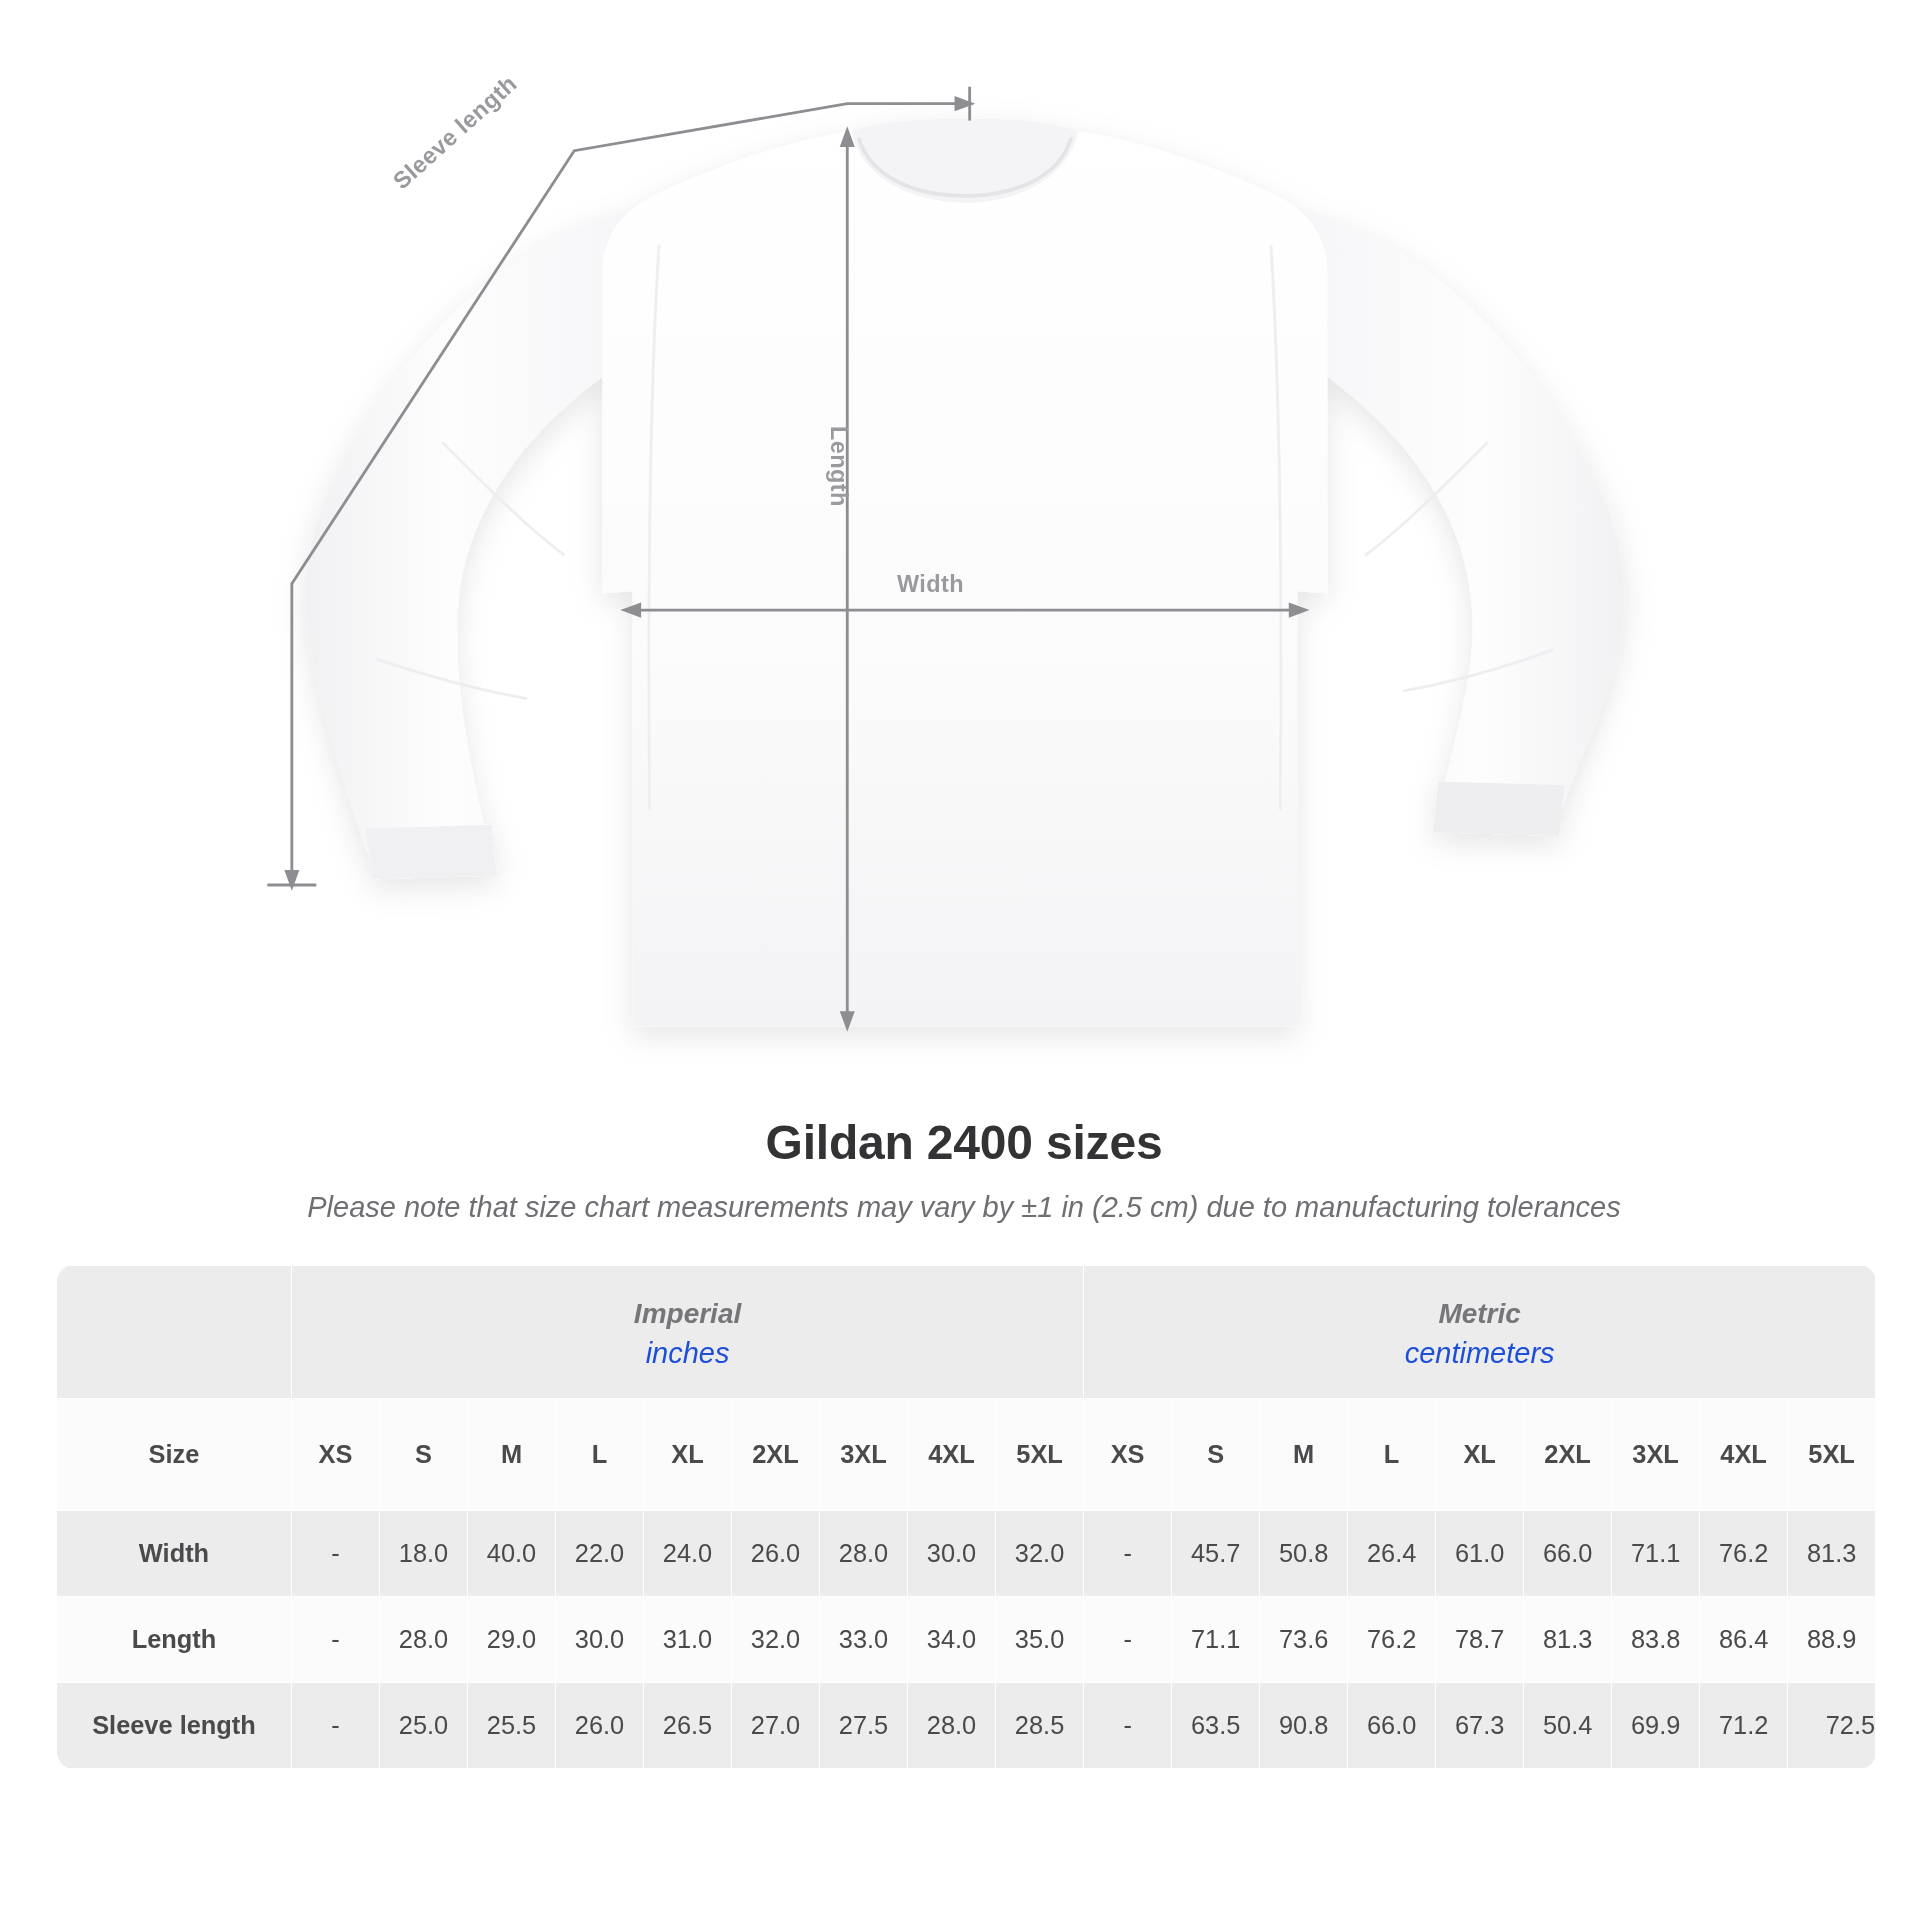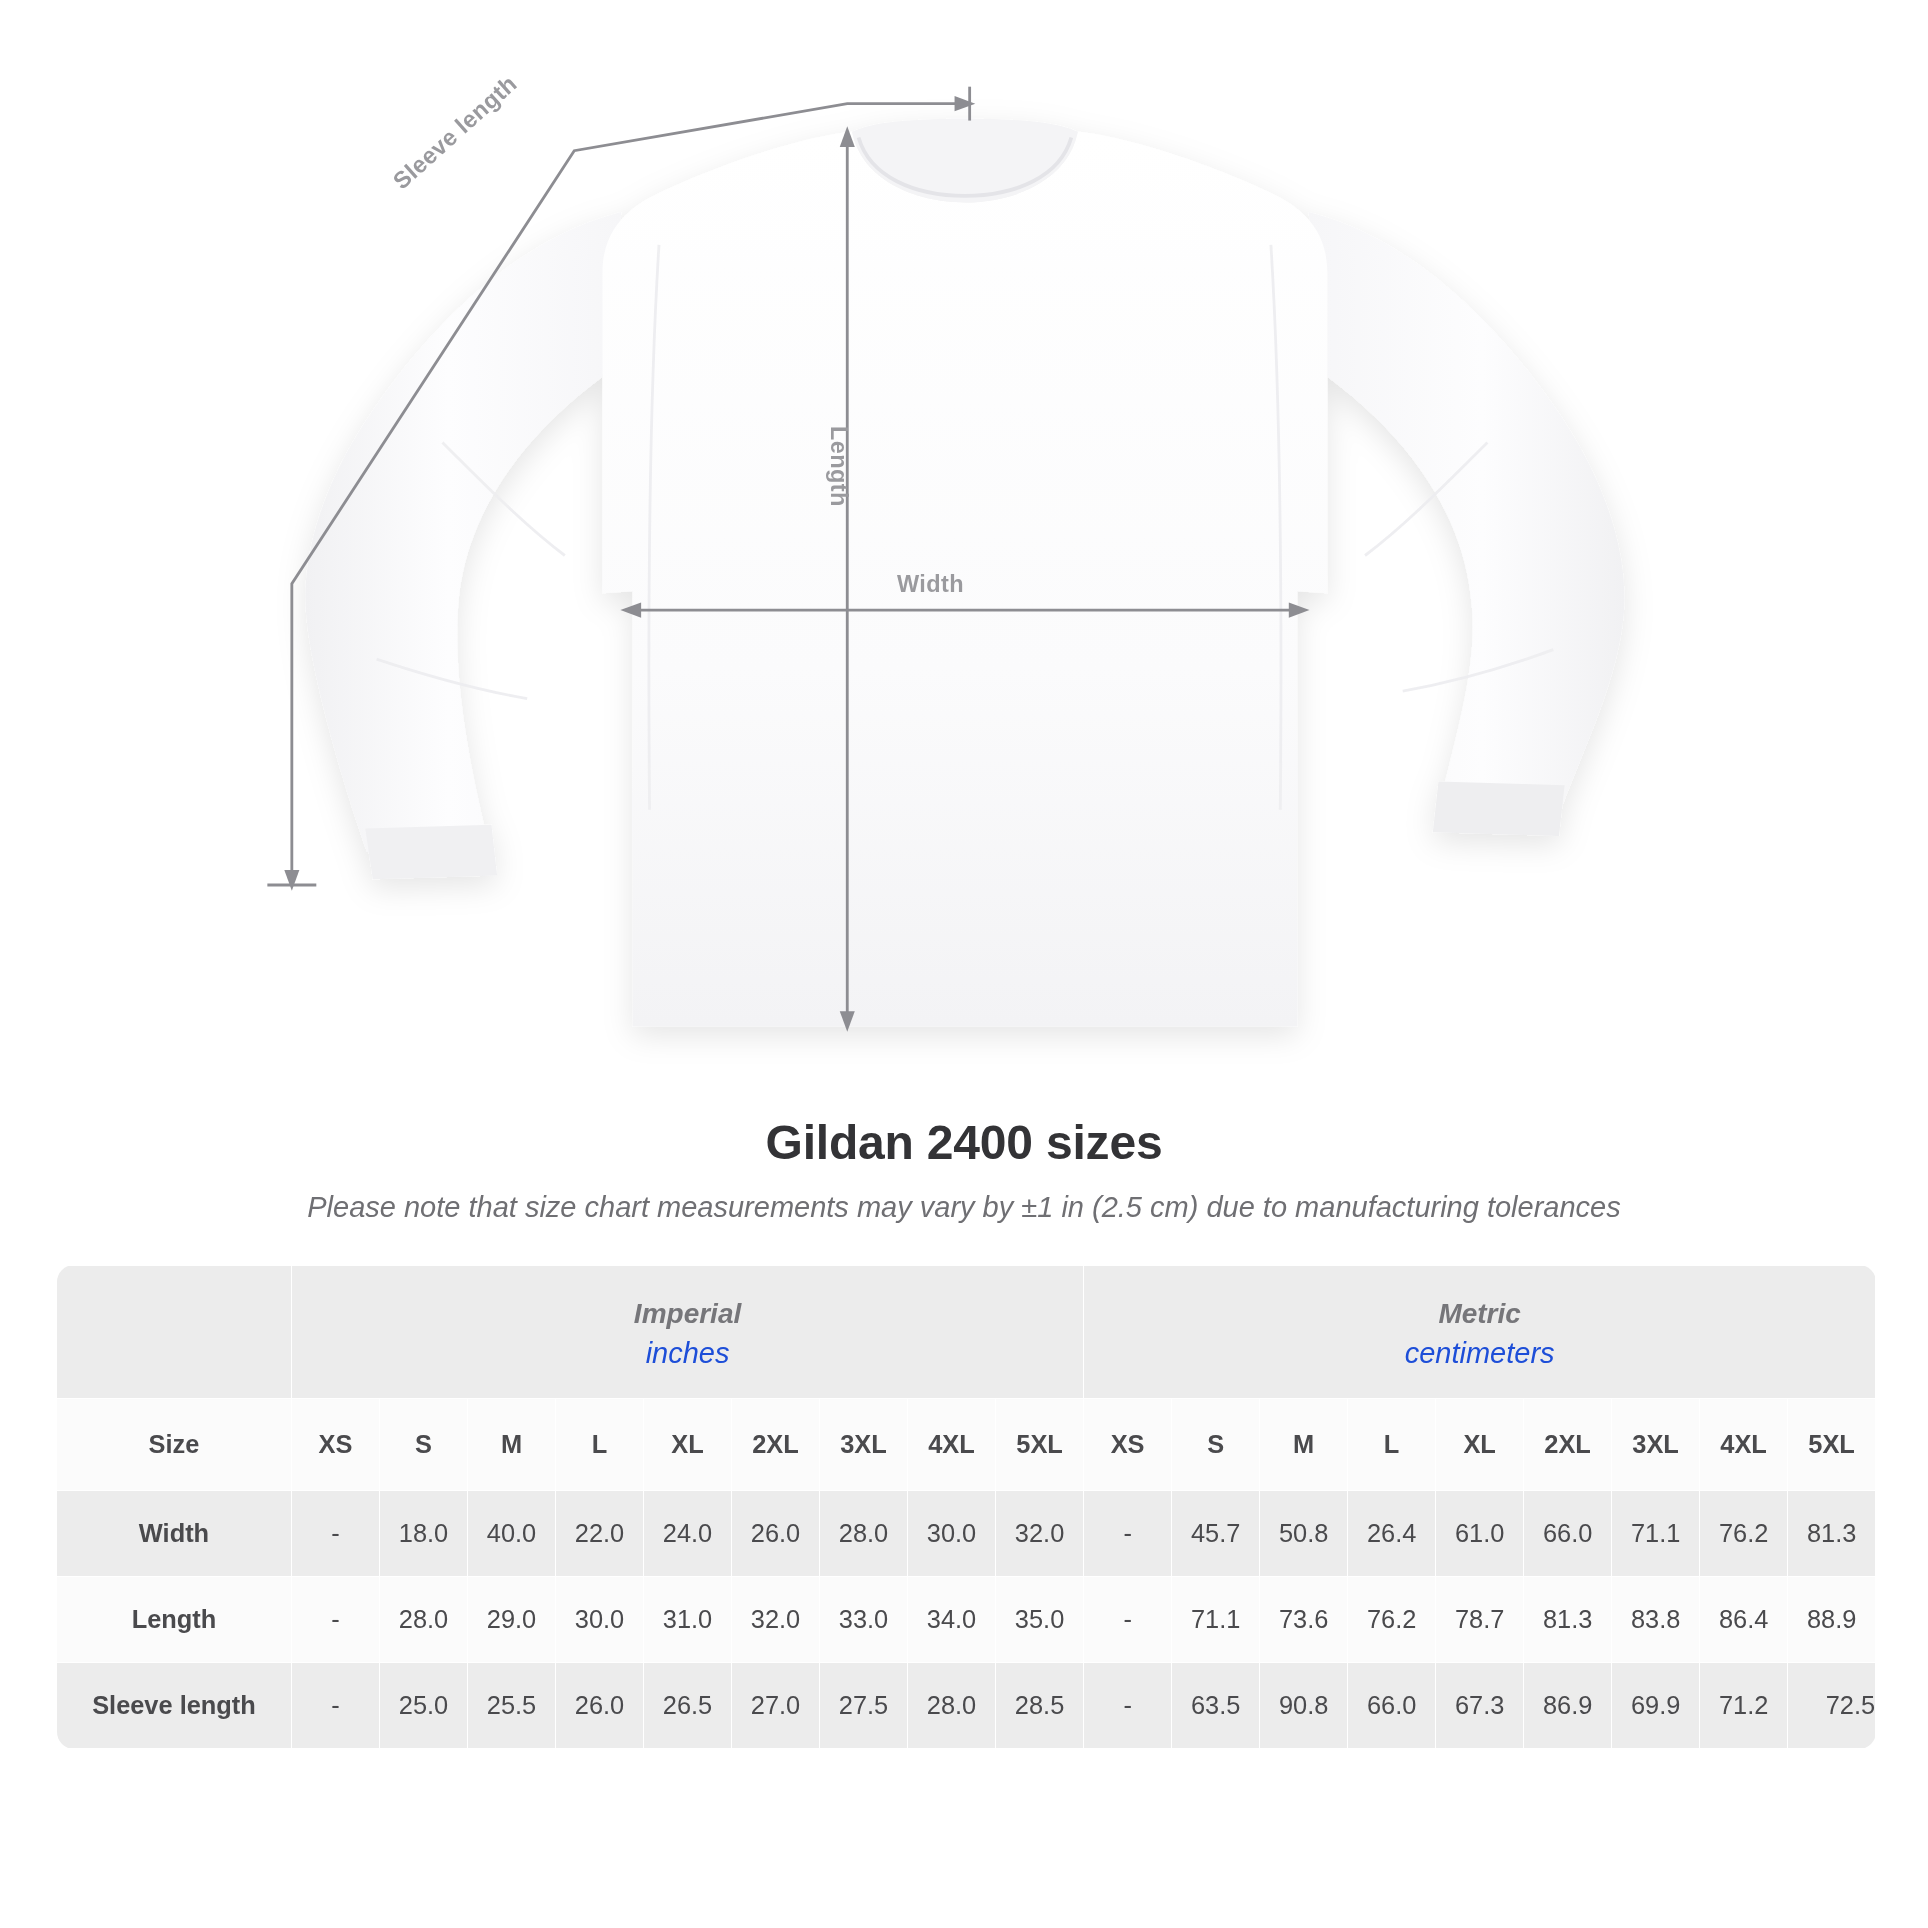--- a/index.html
+++ b/index.html
@@ -107,21 +107,21 @@
   }
   .unit-sub {
     font-size: 29px;
     font-style: italic;
     color: #1d4ed8;
     margin-top: 7.5px;
   }
   
   .size-row td {
     background: #fbfbfb;
-    padding: 31px 0;
+    padding: 41px 0;
     font-weight: bold;
     font-size: 26px;
     color: #5b5b5f;
   }
   .size-row td.rowhead {
     background: #fbfbfb;
   }
   
   .data-row td {
     padding: 28px 0;
@@ -325,21 +325,21 @@
           <td>26.5</td>
           <td>27.0</td>
           <td>27.5</td>
           <td>28.0</td>
           <td>28.5</td>
           <td>-</td>
           <td>63.5</td>
           <td>90.8</td>
           <td>66.0</td>
           <td>67.3</td>
-          <td>86.9</td>
+          <td>50.4</td>
           <td>69.9</td>
           <td>71.2</td>
           <td>72.5</td>
         </tr>
       </tbody>
     </table>
   </div>
 
 </div>
 

